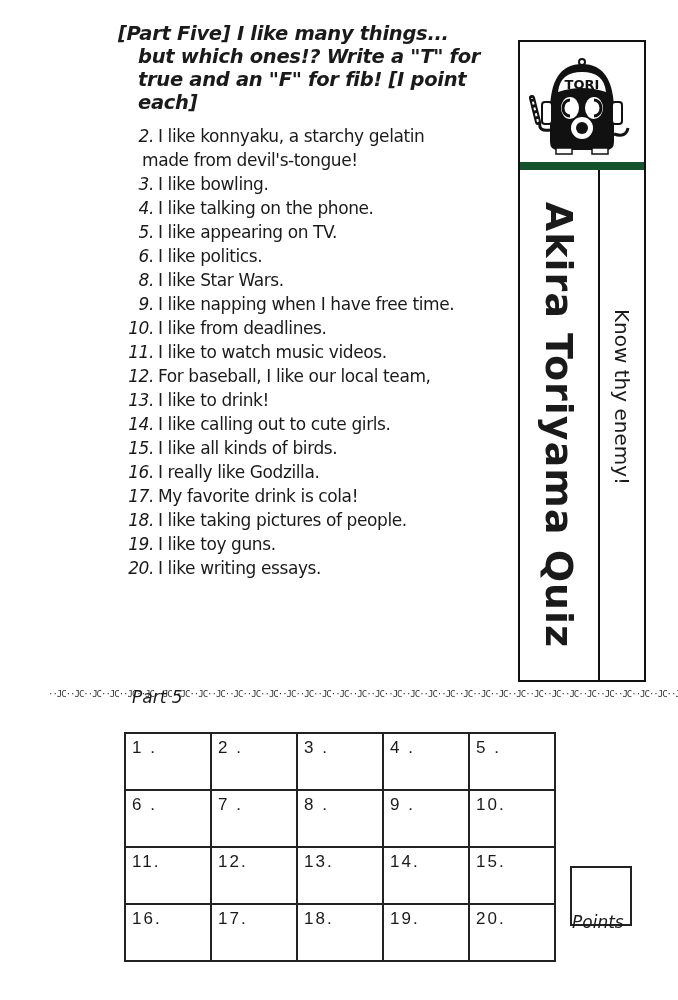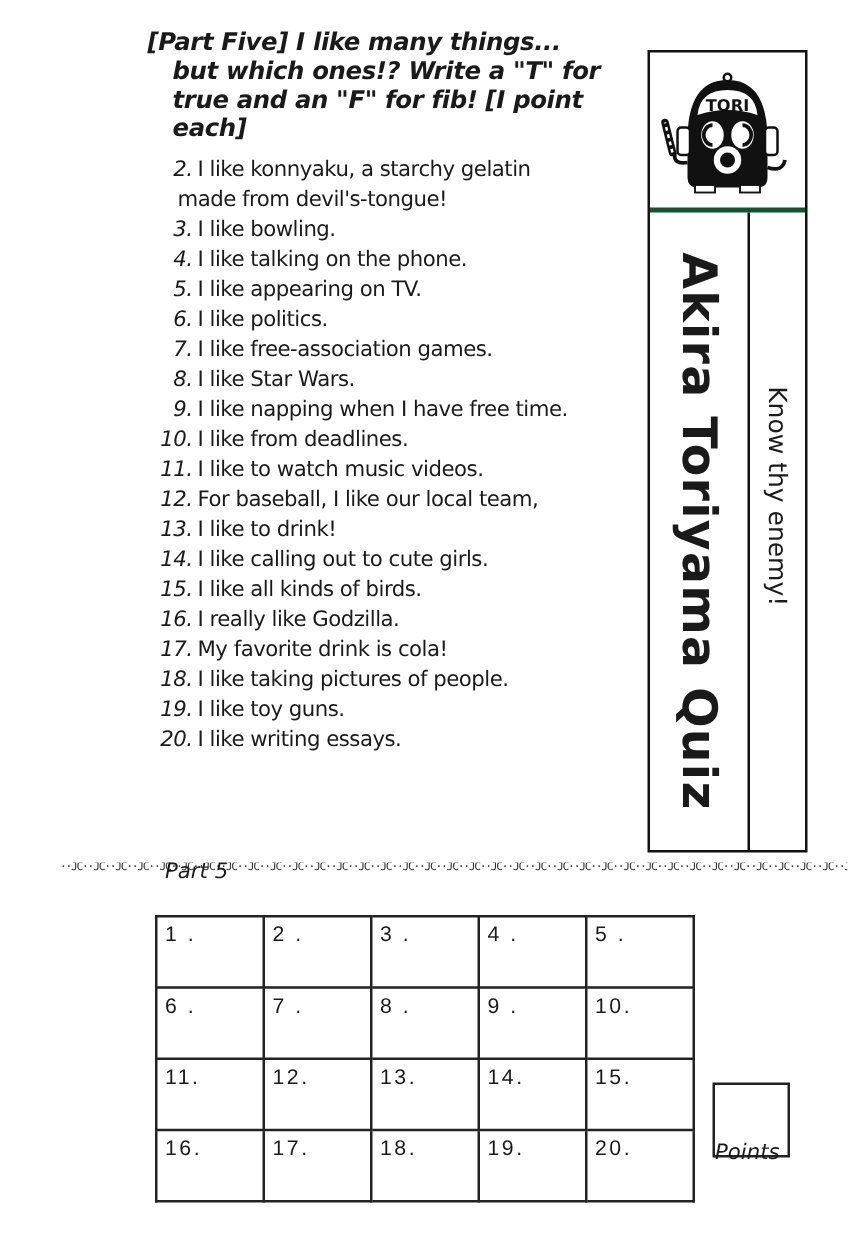--- a/index.html
+++ b/index.html
@@ -18,21 +18,21 @@
       position: absolute; left: 120px; top: 124px; width: 400px;
       list-style: none; margin: 0; padding: 0;
       font-family: "DejaVu Sans", sans-serif; font-size: 17px; line-height: 24px; letter-spacing: -0.4px;
     }
     .quiz-item { position: relative; white-space: nowrap; }
     .quiz-item .num { display: inline-block; width: 34px; text-align: right; margin-right: 4px; font-style: oblique; }
     .quiz-item .cont { display: block; padding-left: 22px; }
     .quiz-item.indent-2 .cont { padding-left: 38px; }
 
     .panel { position: absolute; left: 518px; top: 40px; width: 128px; height: 642px; border: 2px solid #111; box-sizing: border-box; }
-    .panel .pic { position: absolute; left: 0; top: 0; width: 100%; height: 128px; border-bottom: 4px solid #14532d; box-sizing: border-box; }
+    .panel .pic { position: absolute; left: 0; top: 0; width: 100%; height: 128px; border-bottom: 8px solid #14532d; box-sizing: border-box; }
     .panel .col-main { position: absolute; left: 0; top: 128px; width: 80px; bottom: 0; border-right: 2px solid #111; box-sizing: border-box; }
     .panel .col-sub { position: absolute; left: 80px; top: 128px; right: 0; bottom: 0; }
     .vtext { position: absolute; left: 50%; top: 50%; white-space: nowrap; transform: translate(-50%, -50%) rotate(90deg); }
     .col-main .vtext { font-weight: bold; font-size: 38px; letter-spacing: 1px; }
     .col-sub .vtext { font-size: 20px; margin-top: -28px; }
 
     .divider { position: absolute; left: 48px; top: 690px; width: 630px; height: 8px; overflow: hidden; white-space: nowrap;
       font-family: "DejaVu Sans Mono", monospace; font-size: 9px; line-height: 8px; color: #333; letter-spacing: -1px; }
 
     .grid-label { position: absolute; left: 132px; top: 687px; font-size: 17px; font-style: oblique; }
@@ -53,21 +53,20 @@
   <span class="cont">true and an "F" for fib! [I point</span>
   <span class="cont">each]</span>
 </div>
 
 <ul class="quiz-list">
   <li class="quiz-item"><span class="num">2.</span><span>I like konnyaku, a starchy gelatin</span><span class="cont">made from devil's-tongue!</span></li>
   <li class="quiz-item"><span class="num">3.</span><span>I like bowling.</span></li>
   <li class="quiz-item"><span class="num">4.</span><span>I like talking on the phone.</span></li>
   <li class="quiz-item"><span class="num">5.</span><span>I like appearing on TV.</span></li>
   <li class="quiz-item"><span class="num">6.</span><span>I like politics.</span></li>
-  <li class="quiz-item"><span class="num">7.</span><span>I like free-association games.</span></li>
   <li class="quiz-item"><span class="num">8.</span><span>I like Star Wars.</span></li>
   <li class="quiz-item"><span class="num">9.</span><span>I like napping when I have free time.</span></li>
   <li class="quiz-item"><span class="num">10.</span><span>I like from deadlines.</span></li>
   <li class="quiz-item"><span class="num">11.</span><span>I like to watch music videos.</span></li>
   <li class="quiz-item indent-2"><span class="num">12.</span><span>For baseball, I like our local team,</span></li>
   <li class="quiz-item"><span class="num">13.</span><span>I like to drink!</span></li>
   <li class="quiz-item"><span class="num">14.</span><span>I like calling out to cute girls.</span></li>
   <li class="quiz-item"><span class="num">15.</span><span>I like all kinds of birds.</span></li>
   <li class="quiz-item"><span class="num">16.</span><span>I really like Godzilla.</span></li>
   <li class="quiz-item"><span class="num">17.</span><span>My favorite drink is cola!</span></li>

